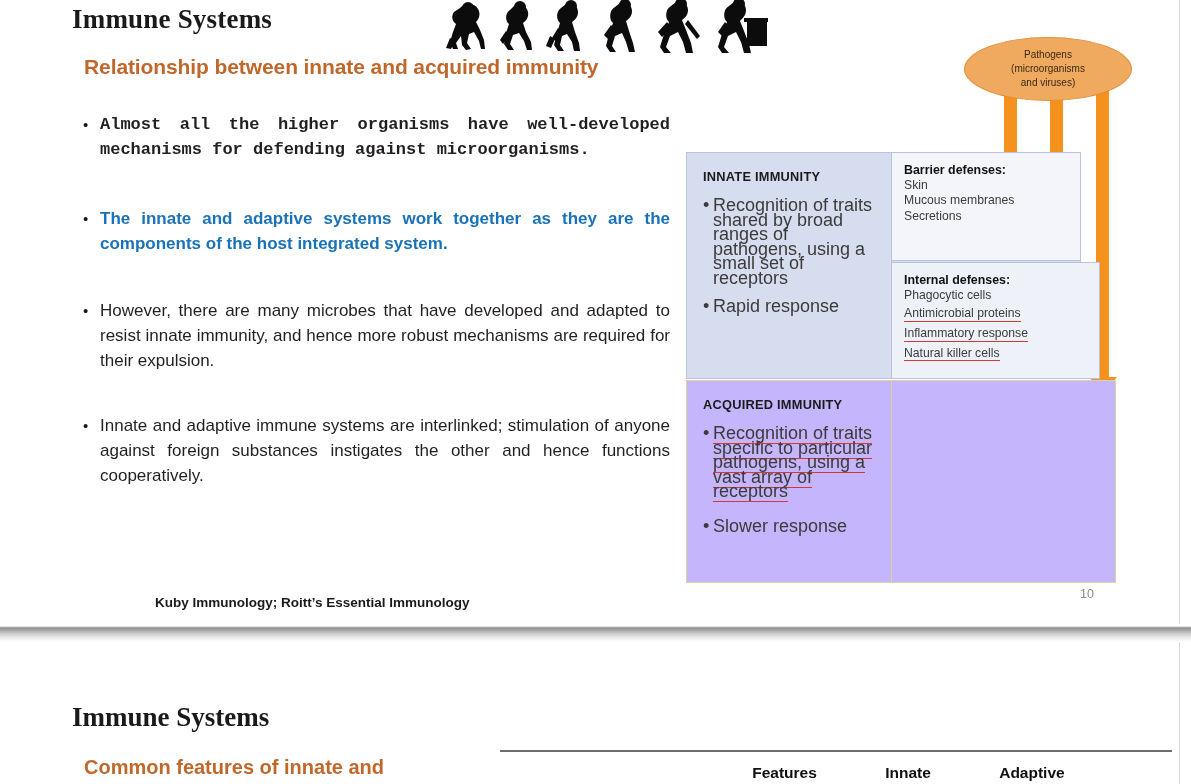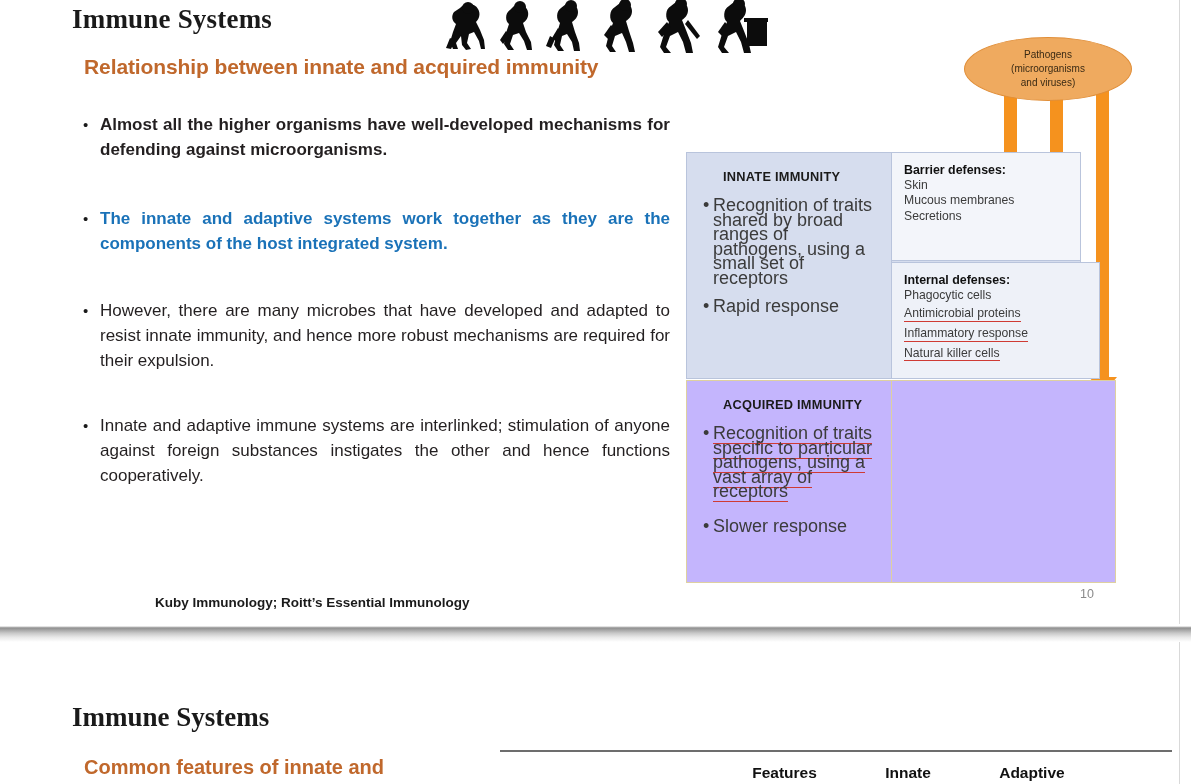--- a/index.html
+++ b/index.html
@@ -73,21 +73,21 @@
     box-sizing: border-box;
   }
   .bullet-text {
     flex: 1;
     font-size: 17px;
     line-height: 25px;
     color: #231f20;
     text-align: justify;
     text-justify: inter-word;
   }
-  .bullet-text.bold { font-weight: bold; }
+  .bullet-text.bold { font-weight: bold; font-family: Liberation Mono, monospace; }
   .bullet-text.blue { color: #1a72b8; font-weight: bold; }
   .b1 { margin-bottom: 44px; }
   .b2 { margin-bottom: 42px; }
   .b3 { margin-bottom: 40px; }
 
   .citation {
     position: absolute;
     left: 155px; top: 595px;
     font-size: 13.5px;
     color: #1a1a1a;
@@ -177,21 +177,20 @@
     position: absolute;
     left: 16px; top: 16px;
     width: 178px;
   }
   .region-heading {
     font-size: 12.8px;
     font-weight: bold;
     color: #1a1a1a;
     letter-spacing: 0.25px;
     margin-bottom: 14px;
-    margin-left: 20px;
   }
   .region-bullet {
     font-size: 18px;
     line-height: 14.6px;
     color: #3b3b3b;
     margin-bottom: 13px;
     position: relative;
     padding-left: 10px;
   }
   .region-bullet::before {

